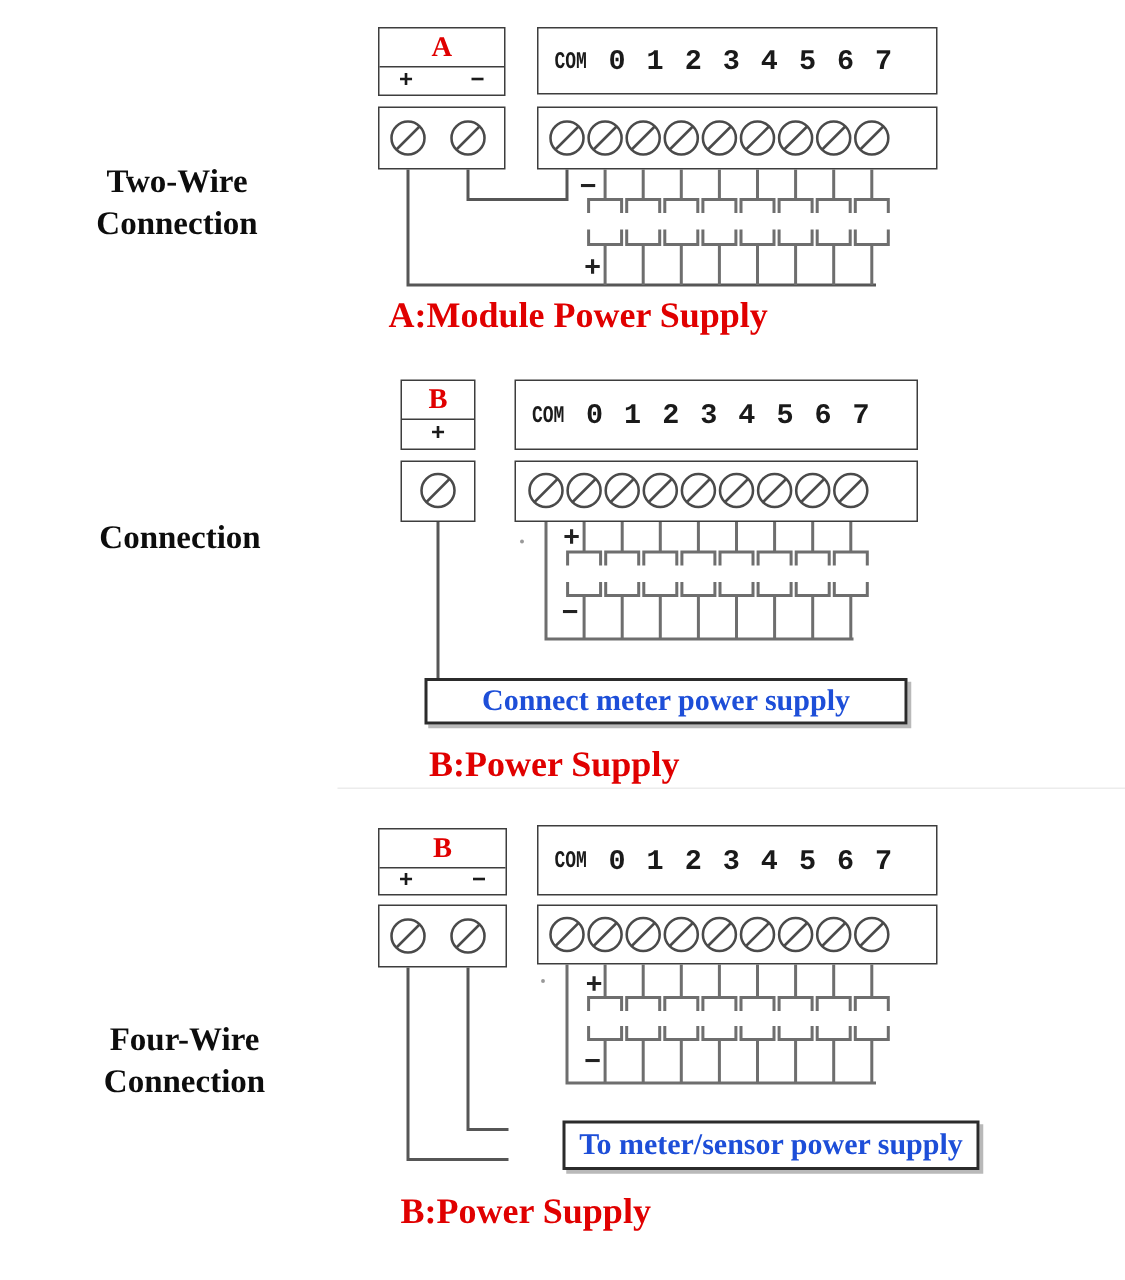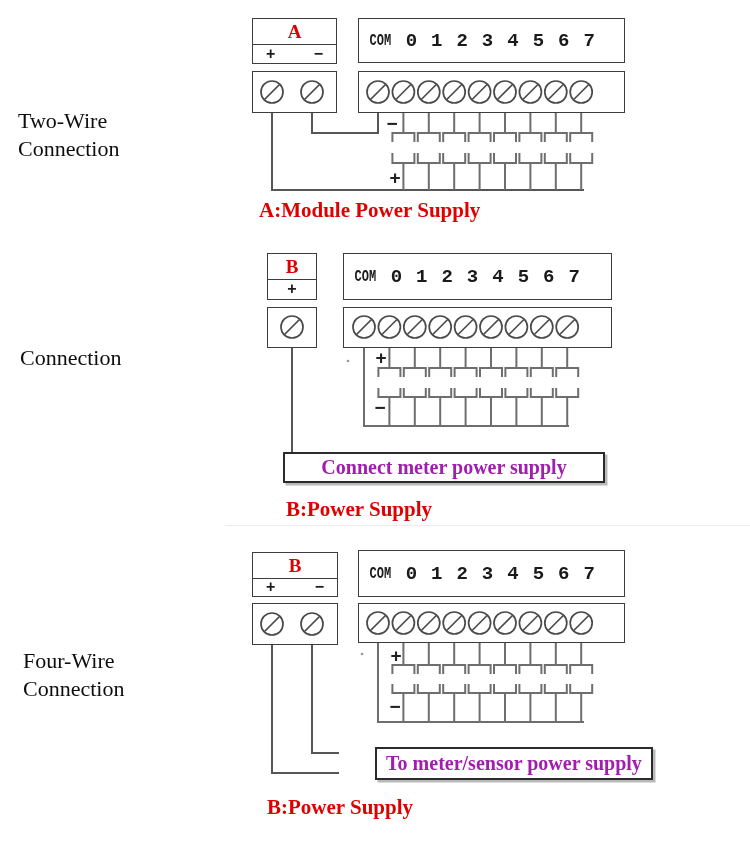--- a/index.html
+++ b/index.html
@@ -2,46 +2,46 @@
 <html><head>
 <meta charset="utf-8">
 <style>
   html,body { margin:0; padding:0; background:#fff; }
   .page {
     position:relative; width:750px; height:853px; background:#fff;
     font-family:"Liberation Sans", sans-serif; overflow:hidden;
     --red:#e00000; --wire:#6e6e6e; --border:#3d3d3d; --faint_line:#ececec;
   }
   .sec-title {
-    position:absolute; width:200px; 
-    font-family:"Liberation Serif", serif; font-weight:400;
+    position:absolute; width:200px; text-align:center;
+    font-family:"Liberation Serif", serif; font-weight:700;
     font-size:22px; line-height:28px; color:#0d0d0d;
   }
   .supply-box { position:absolute; border:1.5px solid var(--border); background:#fff; box-sizing:border-box; }
   .supply-label {
     height:25px; border-bottom:1.5px solid var(--border);
     display:flex; align-items:center; justify-content:center;
     color:var(--red); font-family:"Liberation Serif", serif; font-weight:700; font-size:19px;
   }
   .supply-terms {
     display:flex; align-items:center; justify-content:space-between;
     height:calc(100% - 26.5px); padding:0 13px;
     font-weight:700; font-size:16px; color:#1a1a1a;
   }
   .supply-terms.single { justify-content:center; }
   .box { position:absolute; border:1.5px solid var(--border); background:#fff; box-sizing:border-box; }
   .terminal-row { display:flex; height:100%; align-items:center; padding-left:7.3px; }
   .t-slot { flex:0 0 25.4px; width:25.4px; text-align:right; white-space:nowrap; color:#1a1a1a;font-family:Liberation Mono, monospace; }
   .t-com  { font-weight:700; font-size:16px; display:inline-block; transform:scaleX(0.75); }
   .t-num  { font-weight:700; font-size:19px; }
-  .caption { position:absolute; color:var(--red); font-family:"Liberation Serif", serif; font-weight:700; font-size:21px; white-space:nowrap; }
+  .caption { position:absolute; color:var(--red); font-family:"Liberation Serif", serif; font-weight:700; font-size:24px; white-space:nowrap; }
   .note-box {
     position:absolute; border:2px solid #2b2b2b; background:#fff; box-sizing:border-box;
     display:flex; align-items:center; justify-content:center;
-    font-family:"Liberation Serif", serif; font-weight:700; font-size:20px; color:#a21caf;
+    font-family:"Liberation Serif", serif; font-weight:700; font-size:20px; color:#1d4ed8;
     box-shadow:2.5px 2.5px 0 #b9b9b9; white-space:nowrap;
   }
   .faint-line { position:absolute; height:1px; background:var(--faint_line); }
   svg.overlay { position:absolute; left:0; top:0; pointer-events:none; }
   .wire      { fill:none; stroke:var(--wire); stroke-width:2; }
   .wire-dark { fill:none; stroke:#565656;    stroke-width:2; }
   .screw { fill:#fff; stroke:#4a4a4a; stroke-width:1.7; }
   .slash { stroke:#4a4a4a; stroke-width:1.7; }
   .pol { font-family:"Liberation Sans", sans-serif; font-weight:700; font-size:19px; fill:#222; text-anchor:middle; }
   .dot { fill:#999; }
@@ -51,21 +51,21 @@
 
 <div class="page" style="--red: #e00000; --wire: #6e6e6e; --border: #3d3d3d; --faint_line: #ececec;">
 
   <div class="sec-title" style="left:18px; top:107px;">
     <div>Two-Wire</div>
     <div>Connection</div>
   </div>
   <div class="sec-title" style="left:20px; top:344px;">
     <div>Connection</div>
   </div>
-  <div class="sec-title" style="left:23px; top:647px;">
+  <div class="sec-title" style="left:23px; top:679px;">
     <div>Four-Wire</div>
     <div>Connection</div>
   </div>
 
   <div class="supply-box" style="left:252px; top:18px; width:85px; height:46px;">
     <div class="supply-label">A</div>
     <div class="supply-terms">
         <span>+</span>
         <span>−</span>
       </div>

